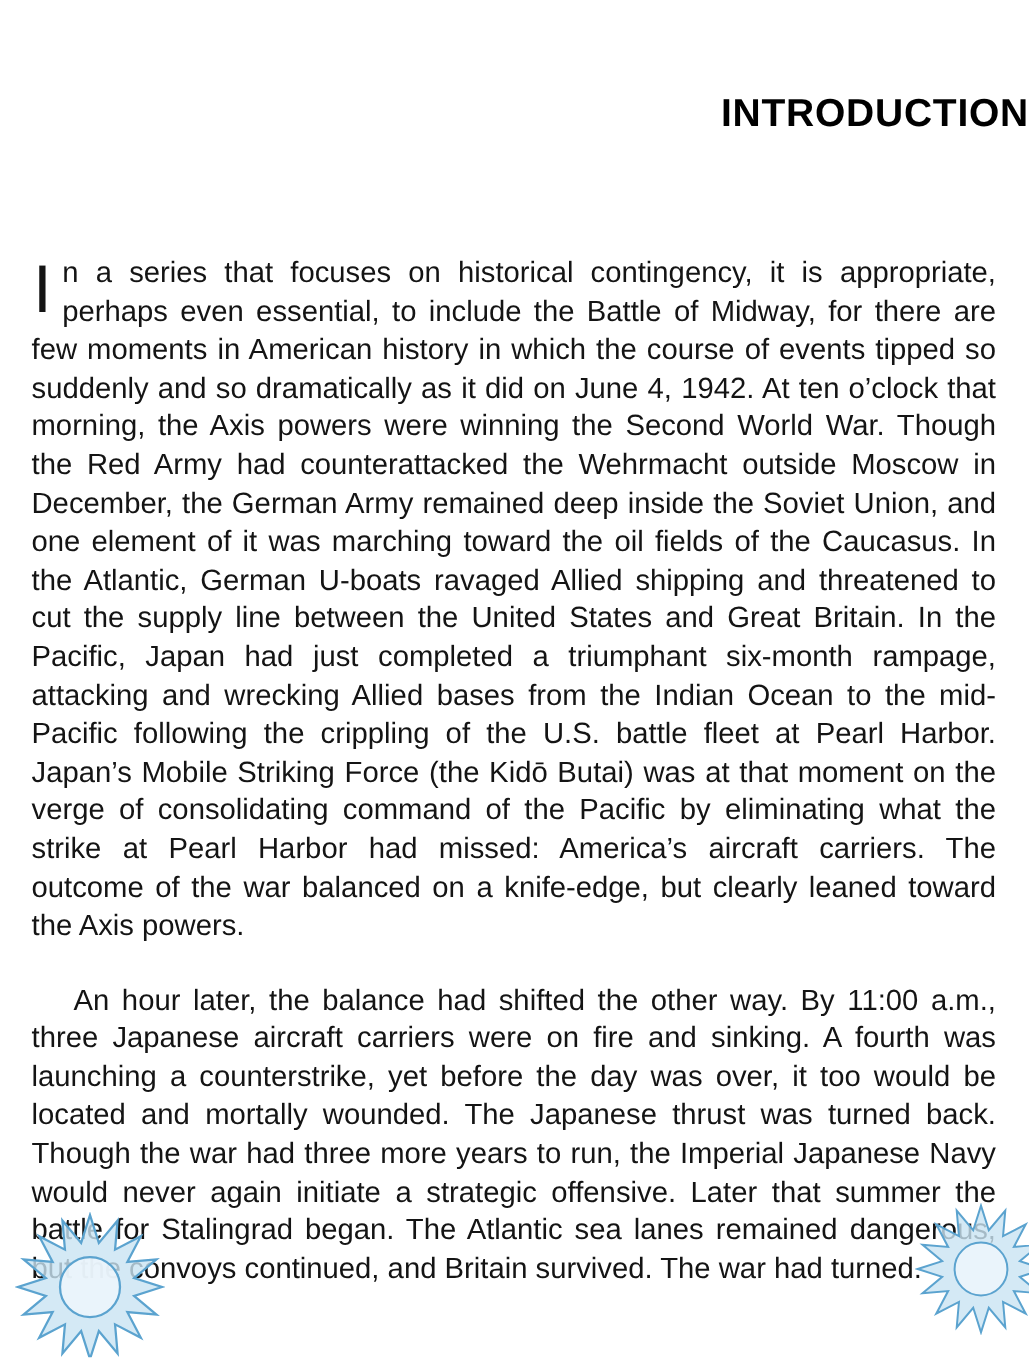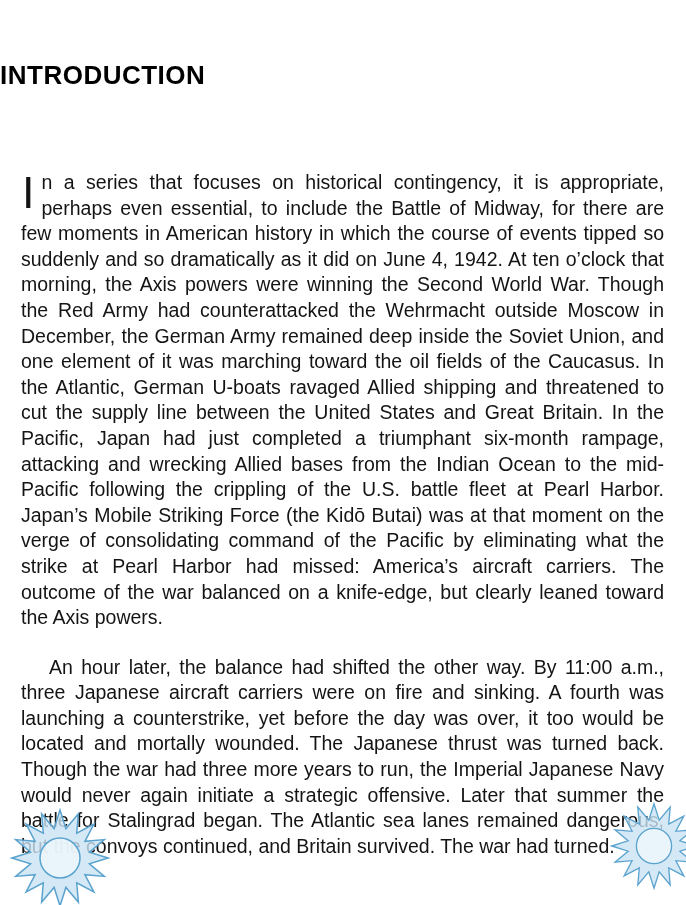--- a/index.html
+++ b/index.html
@@ -15,21 +15,21 @@
     font-family: "Liberation Sans", sans-serif;
     overflow: hidden;
     margin: 0 auto;
   }
   .title {
     margin: 0;
     position: absolute;
     top: 60px;
     left: 0;
     right: 0;
-    text-align: left;
+    text-align: right;
     font-size: 26px;
     font-weight: bold;
     color: #000000;
     letter-spacing: 0.5px;
   }
   .body-text {
     position: absolute;
     top: 170px;
     left: 21px;
     right: 22px;

